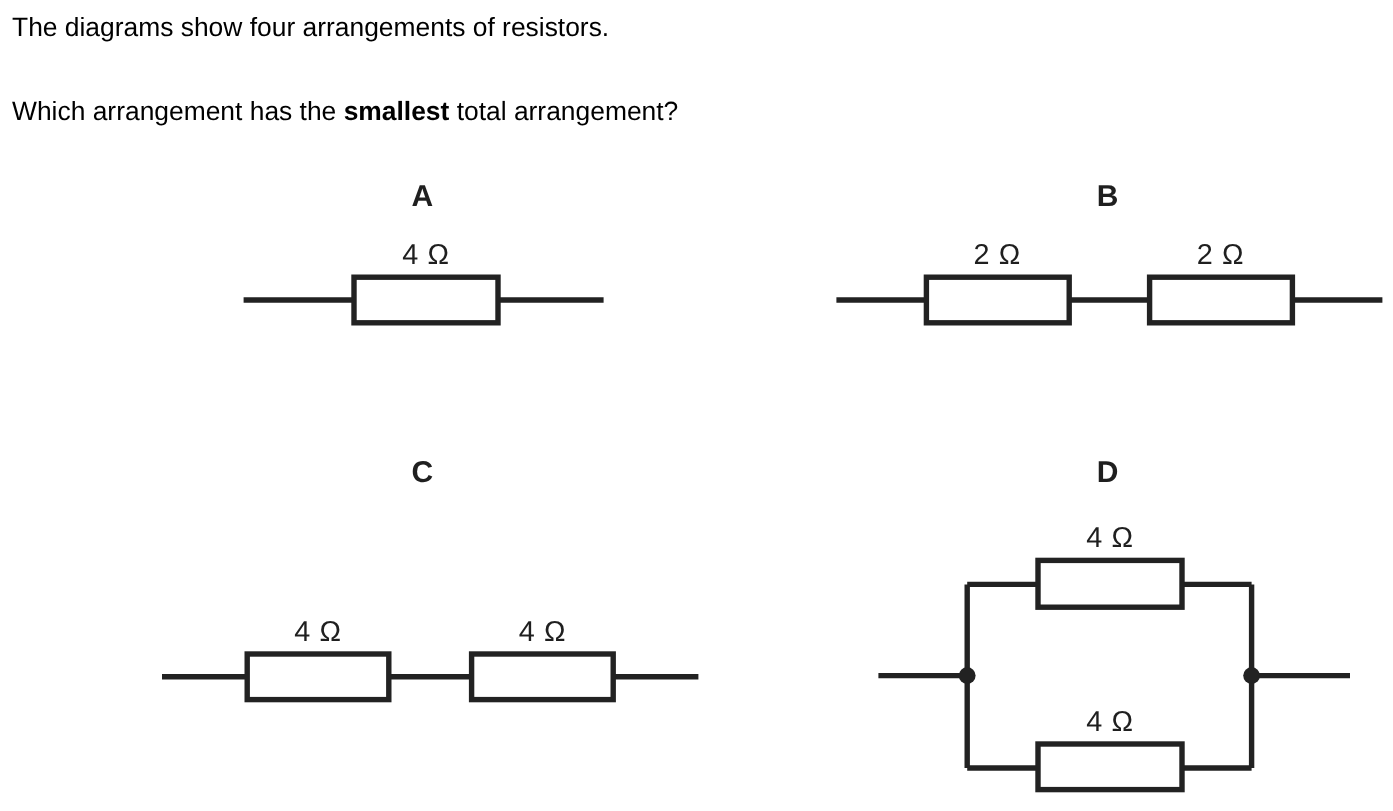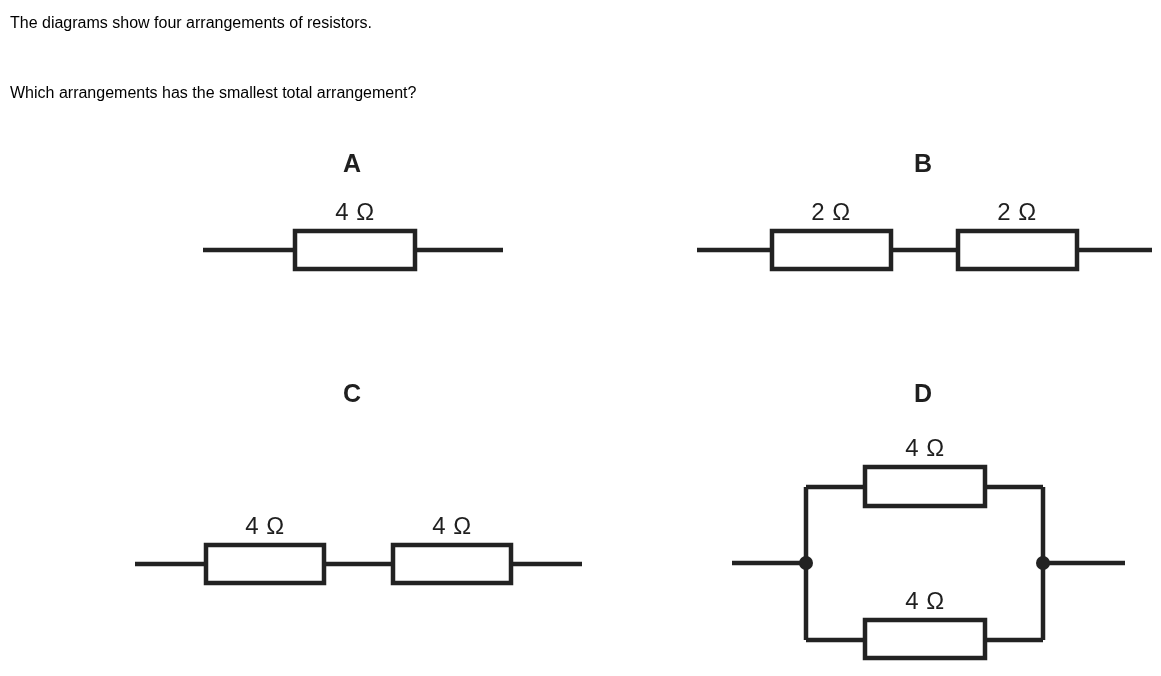--- a/index.html
+++ b/index.html
@@ -15,30 +15,30 @@
     color: #000000;
     overflow: hidden;
   }
   #question-block {
     position: absolute;
     left: 10px;
     top: 8px;
     width: 1100px;
   }
   .q-line {
-    font-size: 16px;
+    font-size: 22px;
     line-height: 30px;
     color: #000000;
     white-space: pre;
   }
   .q-line.second {
     margin-top: 40px;
   }
   .q-line b {
-    font-weight: normal;
+    font-weight: bold;
   }
   #diagram-area {
     position: absolute;
     left: 0;
     top: 0;
     width: 1161px;
     height: 676px;
     pointer-events: none;
   }
   svg text {
@@ -68,21 +68,21 @@
   }
   .node-dot {
     fill: #222222;
   }
 </style>
 </head>
 <body>
 
 <div id="question-block">
   <div class="q-line">The diagrams show four arrangements of resistors.</div>
-  <div class="q-line second"><span>Which arrangements has the </span><b>smallest</b><span> total arrangement?</span></div>
+  <div class="q-line second"><span>Which arrangement has the </span><b>smallest</b><span> total arrangement?</span></div>
 </div>
 
 <svg id="diagram-area" width="1161" height="676" viewBox="0 0 1161 676">
     <g>
       <text x="352" y="172" class="panel-letter">A</text>
       <line x1="203" y1="250" x2="295" y2="250" class="wire"></line>
       <line x1="415" y1="250" x2="503" y2="250" class="wire"></line>
       <rect x="295" y="231" width="120" height="38" class="resistor-body"></rect>
       <text x="355" y="220" class="ohm-label">4 Ω</text>
     </g>

